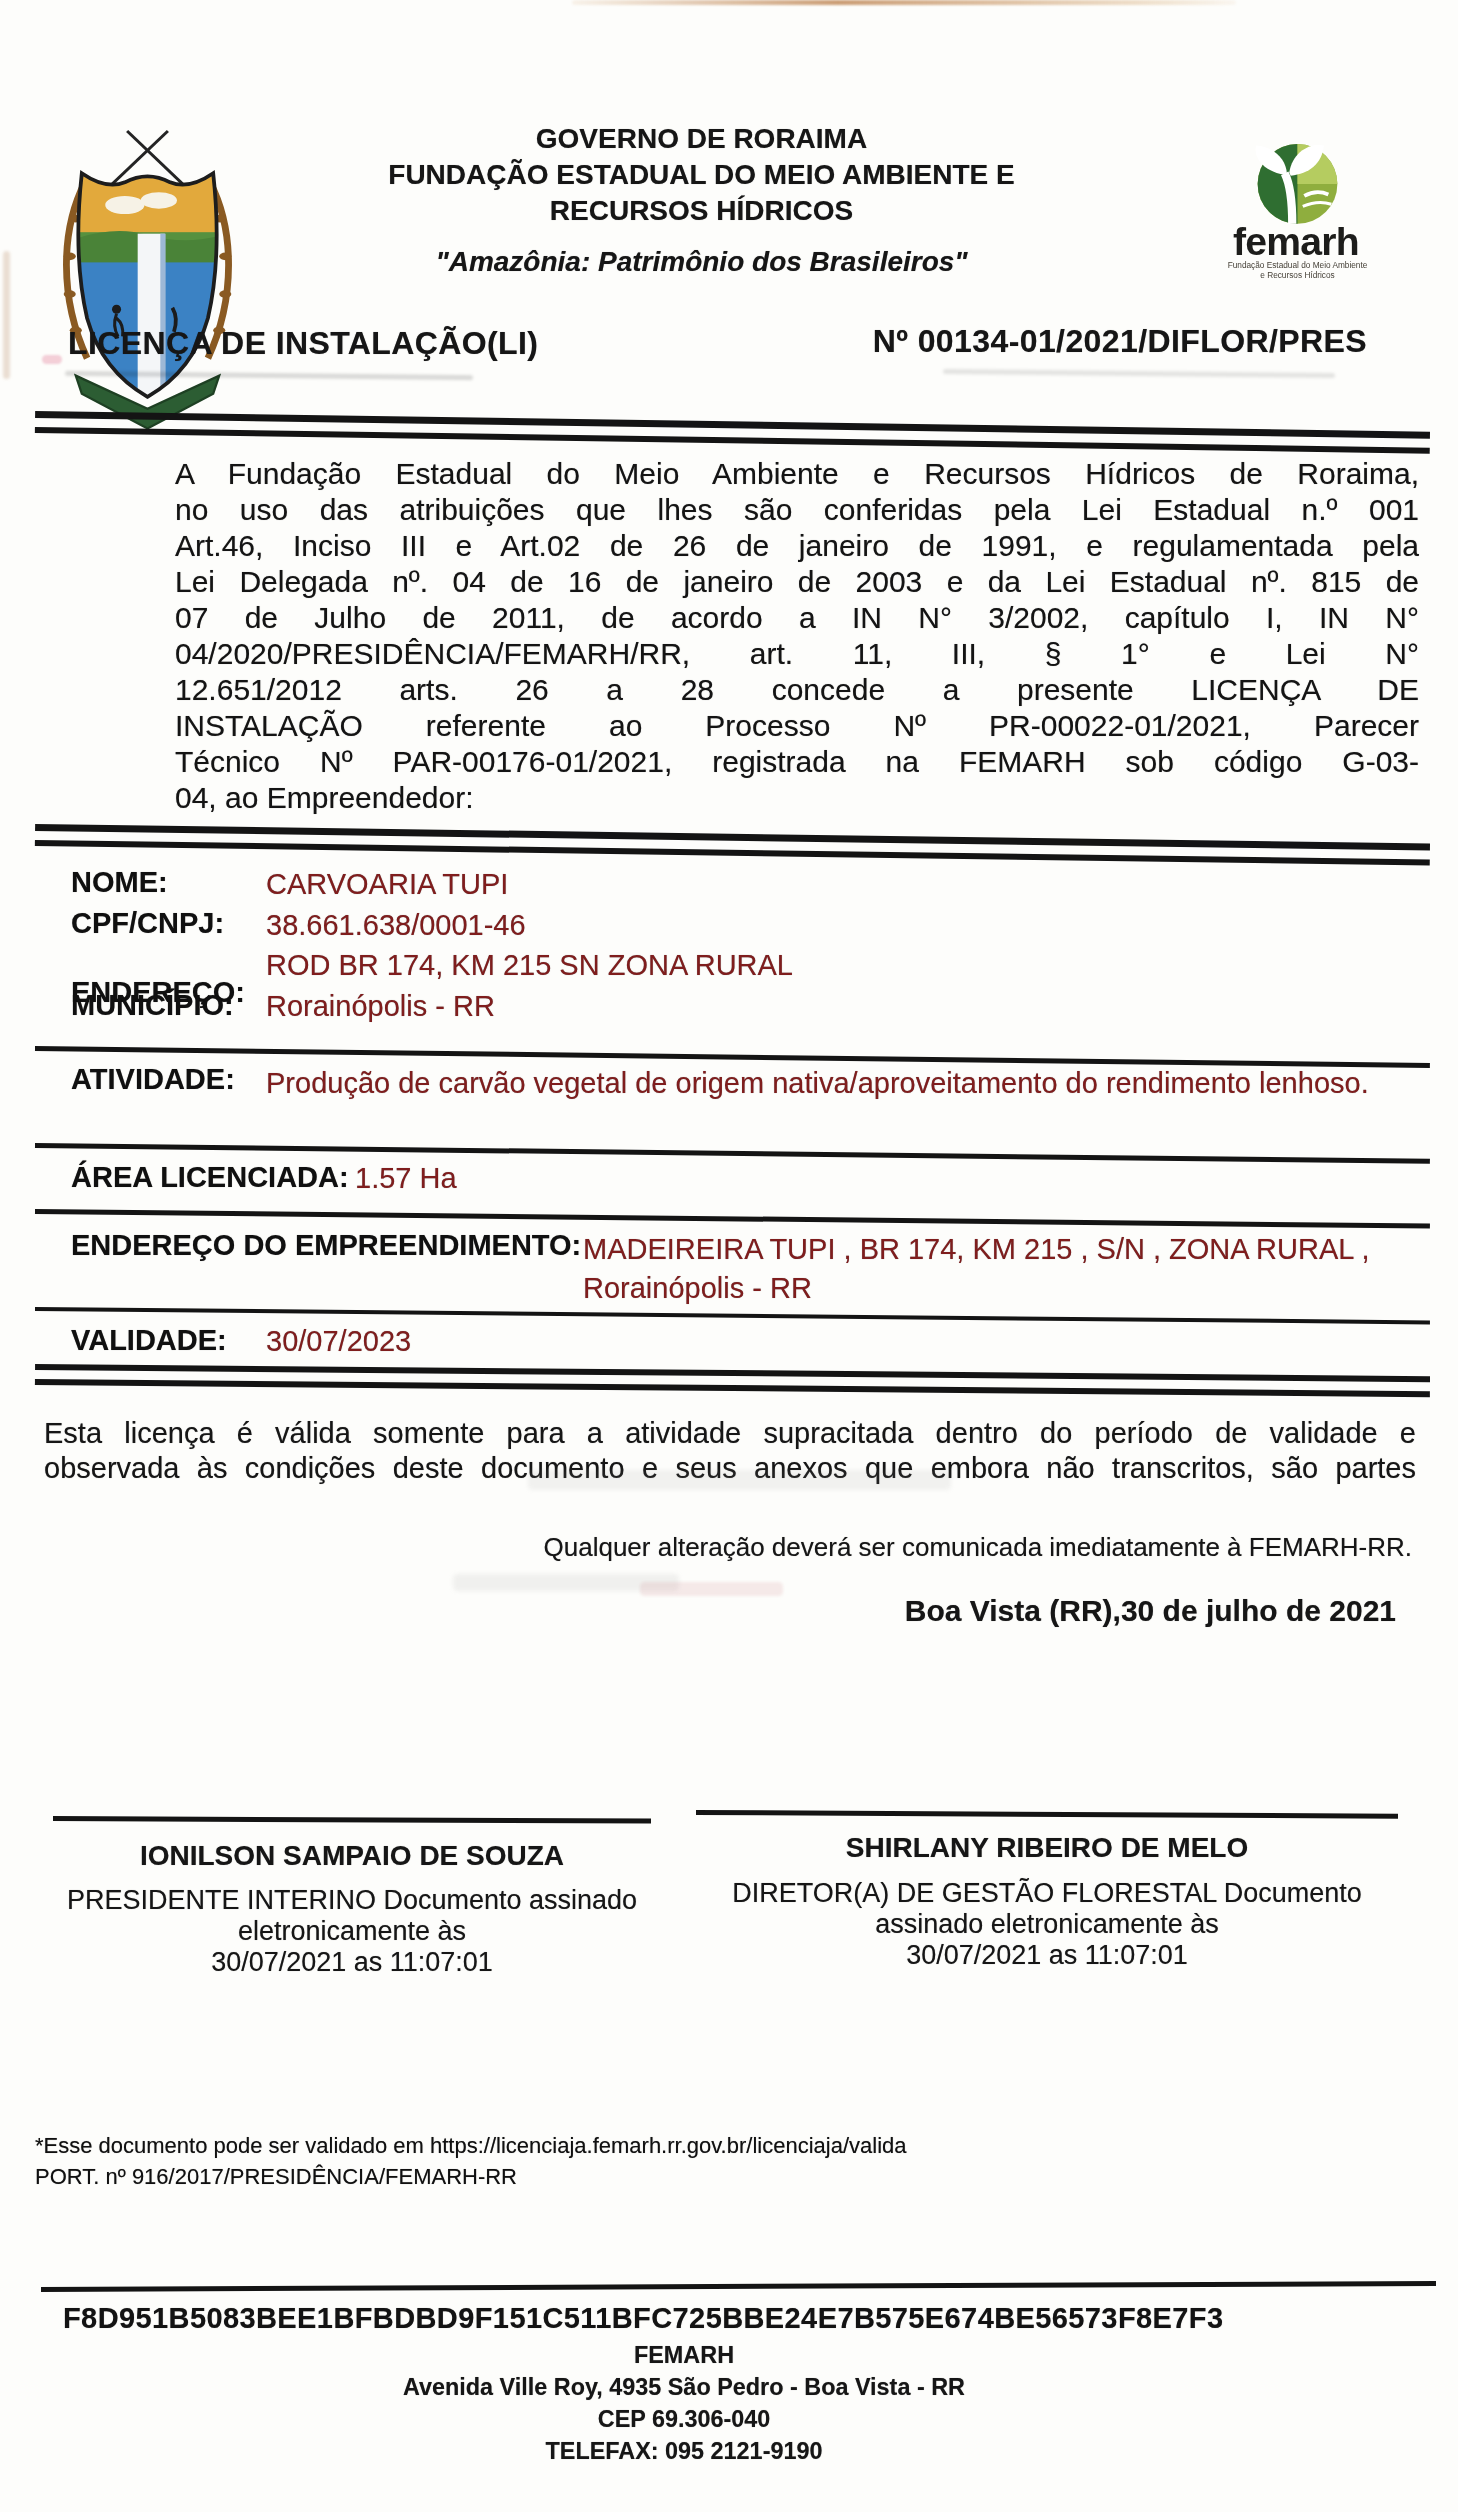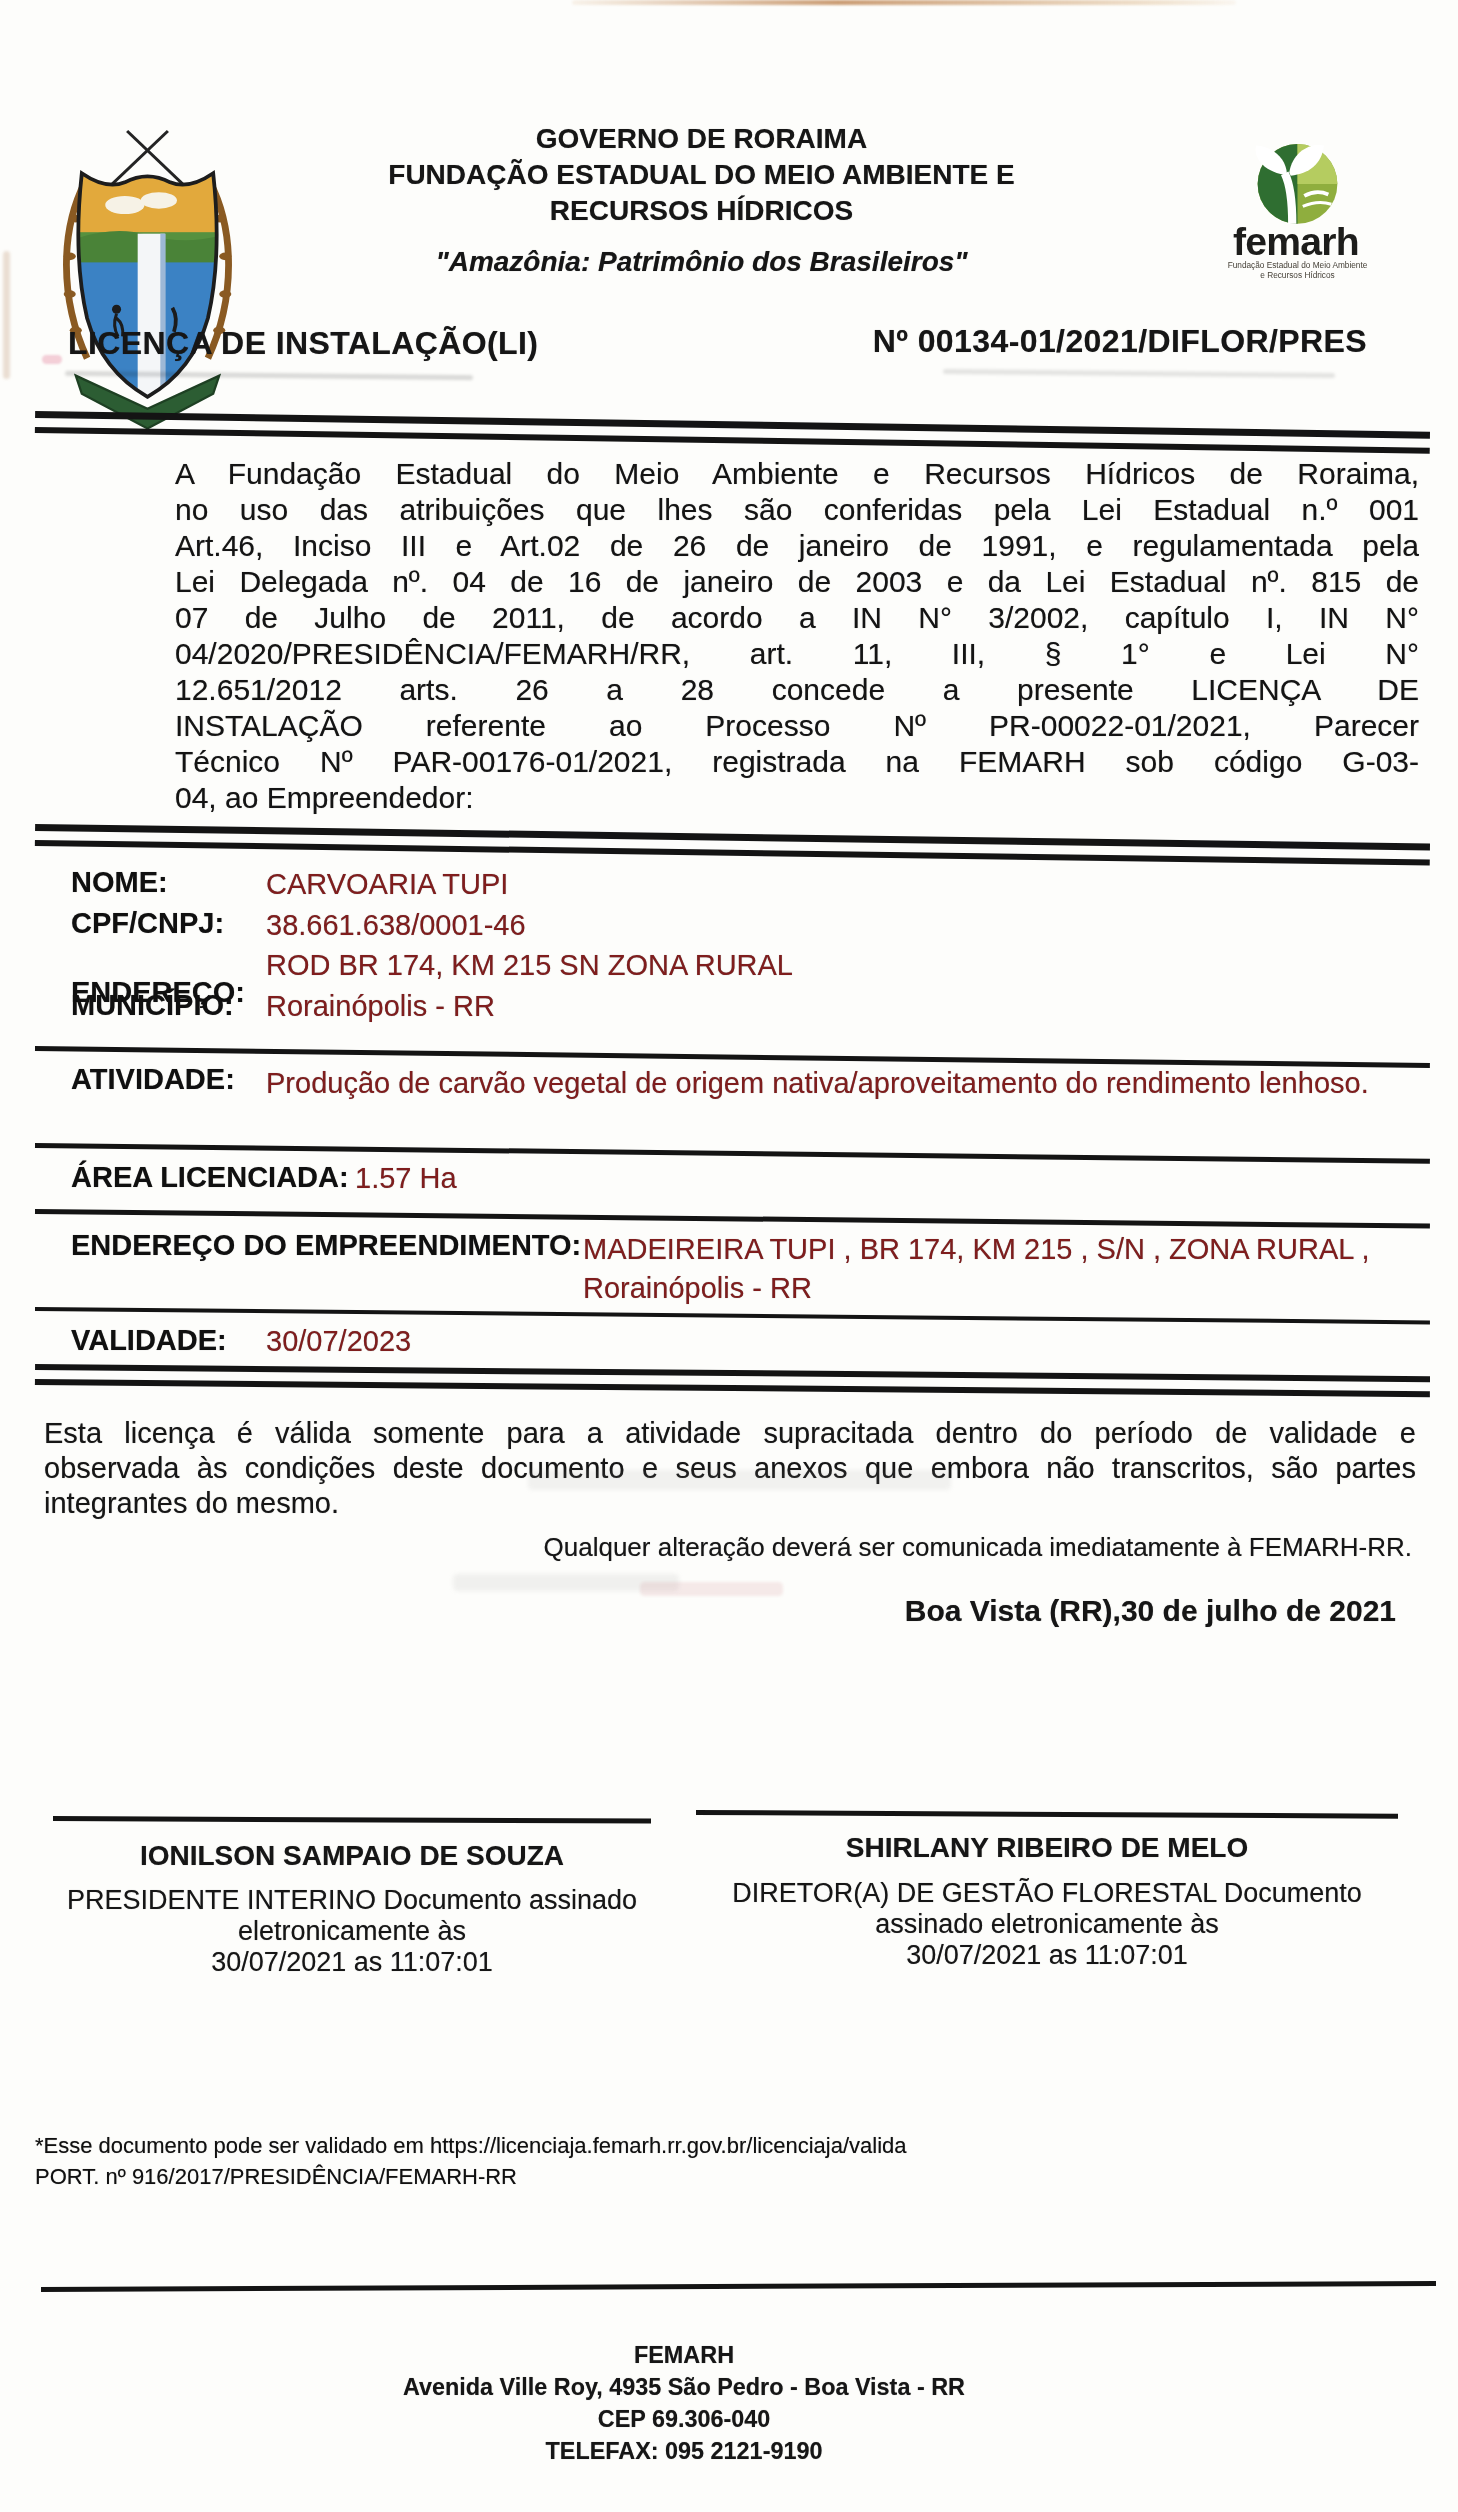--- a/index.html
+++ b/index.html
@@ -173,21 +173,20 @@
   <div class="rule" style="left:35px;top:1307px;width:1395px;height:3.8px;transform:rotate(.55deg);"></div>
 
   <div class="abs lbl txt" style="left:71px;top:1324px;">VALIDADE:</div>
   <div class="abs val txt" style="left:266px;top:1325px;">30/07/2023</div>
 
   <div class="rule-double" style="left:35px;top:1364px;width:1395px;border-top-width:6px;border-bottom-width:6px;transform:rotate(.5deg);"></div>
 
   <div class="abs" style="left:44px;top:1416px;width:1372px;">
     <div class="body-line txt">Esta licença é válida somente para a atividade supracitada dentro do período de validade e</div>
     <div class="body-line txt">observada às condições deste documento e seus anexos que embora não transcritos, são partes</div>
-    <div class="body-line last txt">integrantes do mesmo.</div>
   </div>
 
   <div class="smudge" style="left:528px;top:1470px;width:423px;height:19.6px;background:rgba(140,140,140,.10);"></div>
   <div class="smudge" style="left:453px;top:1574px;width:226px;height:16.6px;background:rgba(150,150,150,.12);"></div>
   <div class="smudge" style="left:640px;top:1582px;width:143px;height:13.6px;background:rgba(200,120,130,.15);filter:blur(1.5px);"></div>
 
   <div class="abs right txt" style="left:423px;top:1532px;width:989px;font-size:26px;">Qualquer alteração deverá ser comunicada imediatamente à FEMARH-RR.</div>
 
   <div class="abs right b txt" style="left:664px;top:1594px;width:732px;font-size:30px;">Boa Vista (RR),30 de julho de 2021</div>
 
@@ -208,20 +207,21 @@
     <div class="sig-role txt">30/07/2021 as 11:07:01</div>
   </div>
 
   <div class="abs" style="left:35px;top:2130px;">
     <div class="footnote txt">*Esse documento pode ser validado em https://licenciaja.femarh.rr.gov.br/licenciaja/valida</div>
     <div class="footnote txt">PORT. nº 916/2017/PRESIDÊNCIA/FEMARH-RR</div>
   </div>
 
   <div class="rule" style="left:41px;top:2287px;width:1395px;height:5.3px;transform:rotate(-.25deg);"></div>
 
+  <div class="abs hash txt" style="left:63px;top:2302px;">F8D951B5083BEE1BFBDBD9F151C511BFC725BBE24E7B575E674BE56573F8E7F3</div>
 
   <div class="abs center" style="left:50px;top:2339px;width:1268px;">
     <div class="footer-line txt">FEMARH</div>
     <div class="footer-line txt">Avenida Ville Roy, 4935 São Pedro - Boa Vista - RR</div>
     <div class="footer-line txt">CEP 69.306-040</div>
     <div class="footer-line txt">TELEFAX: 095 2121-9190</div>
   </div>
 
 </div>
 

